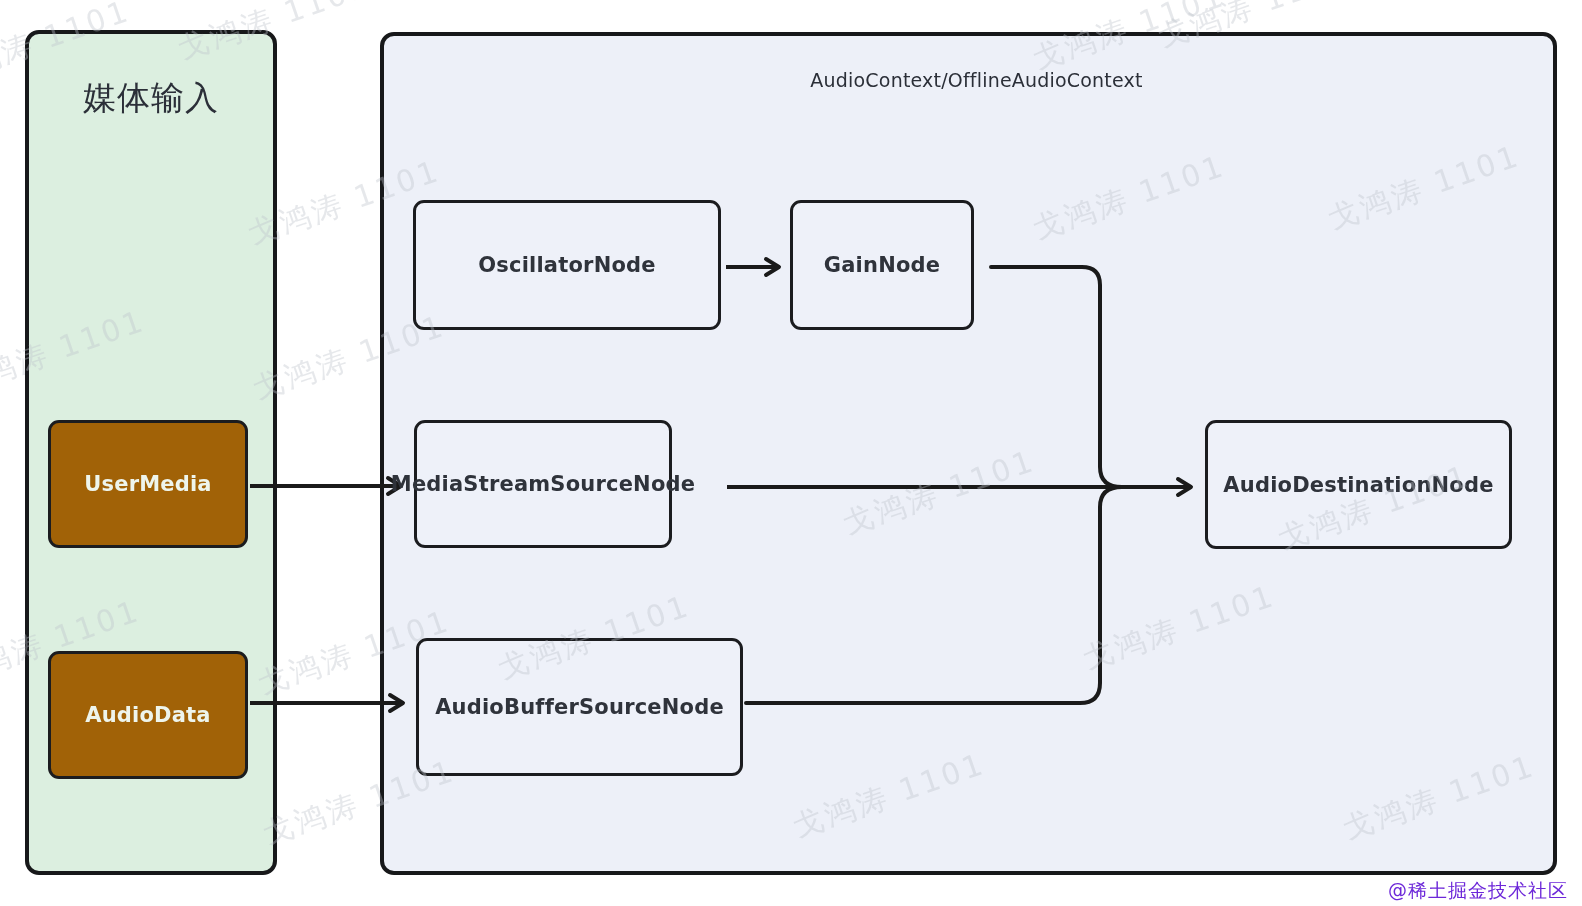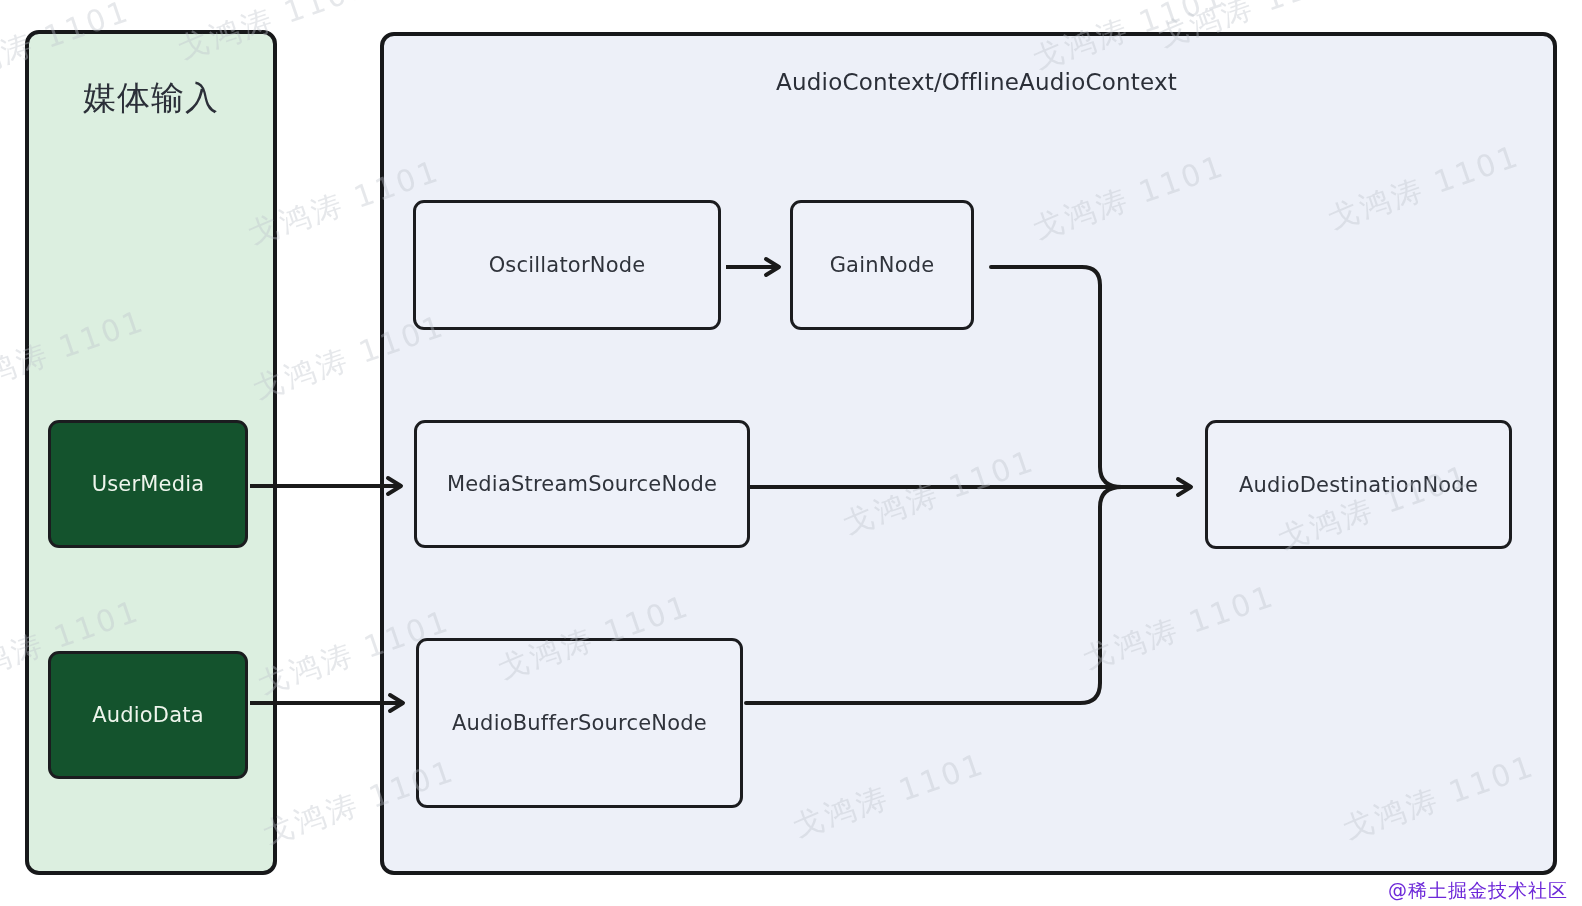--- a/index.html
+++ b/index.html
@@ -33,45 +33,46 @@
   }
   .panel-title {
     position: absolute;
     left: 0; right: 0;
     text-align: center;
     color: #2b2f38;
     font-size: 24px;
     letter-spacing: 1px;
   }
   .panel-left .panel-title { top: 42px; font-size: 33px; }
-  .panel-right .panel-title { top: 33px; font-size: 23px; letter-spacing: 0.2px; margin-left: 16px; }
+  .panel-right .panel-title { top: 33px; font-size: 19px; letter-spacing: 0.2px; margin-left: 16px; }
   .node {
     position: absolute;
     border: 3.5px solid #1b1c1f;
     border-radius: 11px;
     box-sizing: border-box;
     display: flex;
     align-items: center;
     justify-content: center;
     font-size: 21px;
     color: #2f333b;
     letter-spacing: 0.2px;
+    font-weight: bold;
   }
   .node-light { background: #eef1f9; }
   .node-green {
-    background: #14532d;
+    background: #a16207;
     color: #eef5ec;
   }
   
   #node-usermedia   { left: 48px;  top: 420px; width: 200px; height: 128px; }
   #node-audiodata   { left: 48px;  top: 639px; width: 200px; height: 128px; margin-top: 12px; }
   #node-oscillator  { left: 413px; top: 200px; width: 308px; height: 130px; }
   #node-gain        { left: 790px; top: 200px; width: 184px; height: 130px; }
-  #node-mediastream { left: 414px; top: 420px; width: 336px; height: 128px; }
-  #node-audiobuffer { left: 416px; top: 638px; width: 327px; height: 170px; }
+  #node-mediastream { left: 414px; top: 420px; width: 258px; height: 128px; }
+  #node-audiobuffer { left: 416px; top: 638px; width: 327px; height: 138px; }
   #node-audiodest   { left: 1205px; top: 420px; width: 307px; height: 129px; }
 
   #connections {
     position: absolute;
     left: 0; top: 0;
     width: 1582px; height: 906px;
     pointer-events: none;
   }
   #watermark-layer {
     position: absolute;

